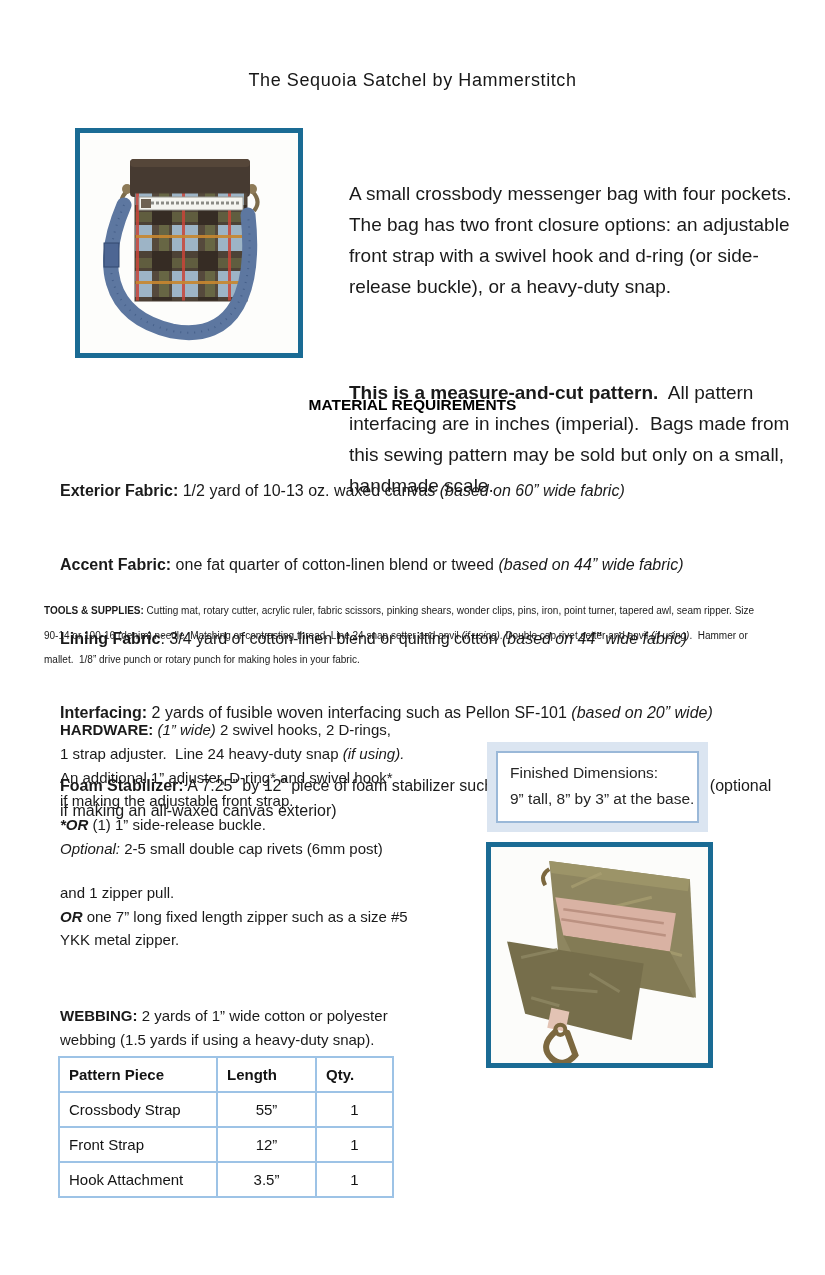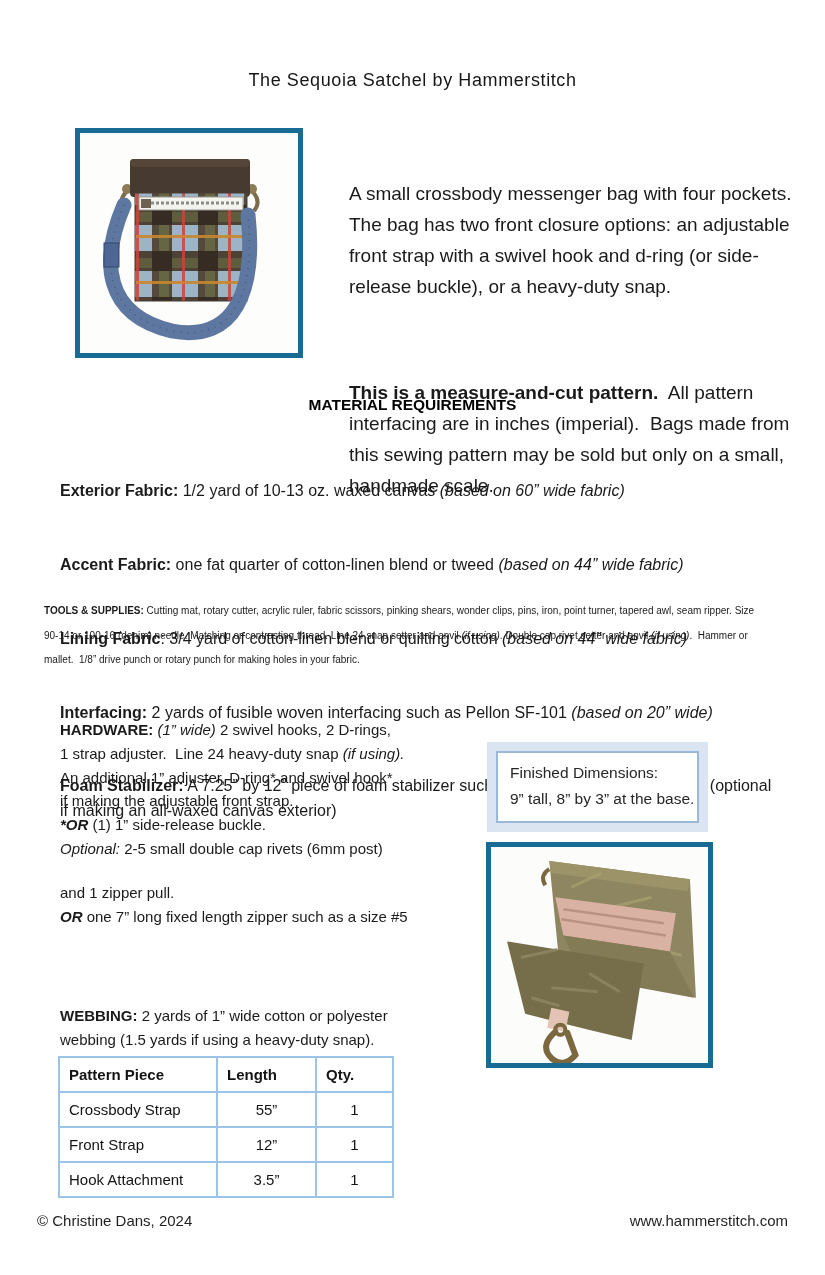--- a/index.html
+++ b/index.html
@@ -133,20 +133,21 @@
       <path d="M64 184 q-16 14 -4 26 q12 11 24 -3 l-8 -22" stroke="#7c683f" stroke-width="6" fill="none" stroke-linecap="round"></path>
       <circle cx="69" cy="182" r="5" fill="none" stroke="#7c683f" stroke-width="4"></circle>
 
       <path d="M58 22 q-10 6 -4 16" stroke="#7c683f" stroke-width="4" fill="none"></path>
     </svg>
   </div>
 
   <div class="zippers">
     <div class="line"><span>and 1 zipper pull.</span></div>
     <div class="line"><span style="font-weight: bold; font-style: italic;">OR</span><span> one 7” long fixed length zipper such as a size #5</span></div>
+    <div class="line"><span>YKK metal zipper.</span></div>
   </div>
 
   <div class="webbing">
     <div class="line"><span style="font-weight: bold;">WEBBING:</span><span> 2 yards of 1” wide cotton or polyester</span></div>
     <div class="line"><span>webbing (1.5 yards if using a heavy-duty snap).</span></div>
   </div>
 
   <div class="table-wrap">
     <table>
       <tbody>
@@ -167,18 +168,14 @@
       </tr>
       <tr>
         <td>Hook Attachment</td>
         <td class="num">3.5”</td>
         <td class="num">1</td>
       </tr>
     </tbody>
       </table>
   </div>
 
-  <div class="footer">
-    <span>© Christine Dans, 2024</span>
-    <span>www.hammerstitch.com</span>
-  </div>
 
 </div>
 
 </body></html>

